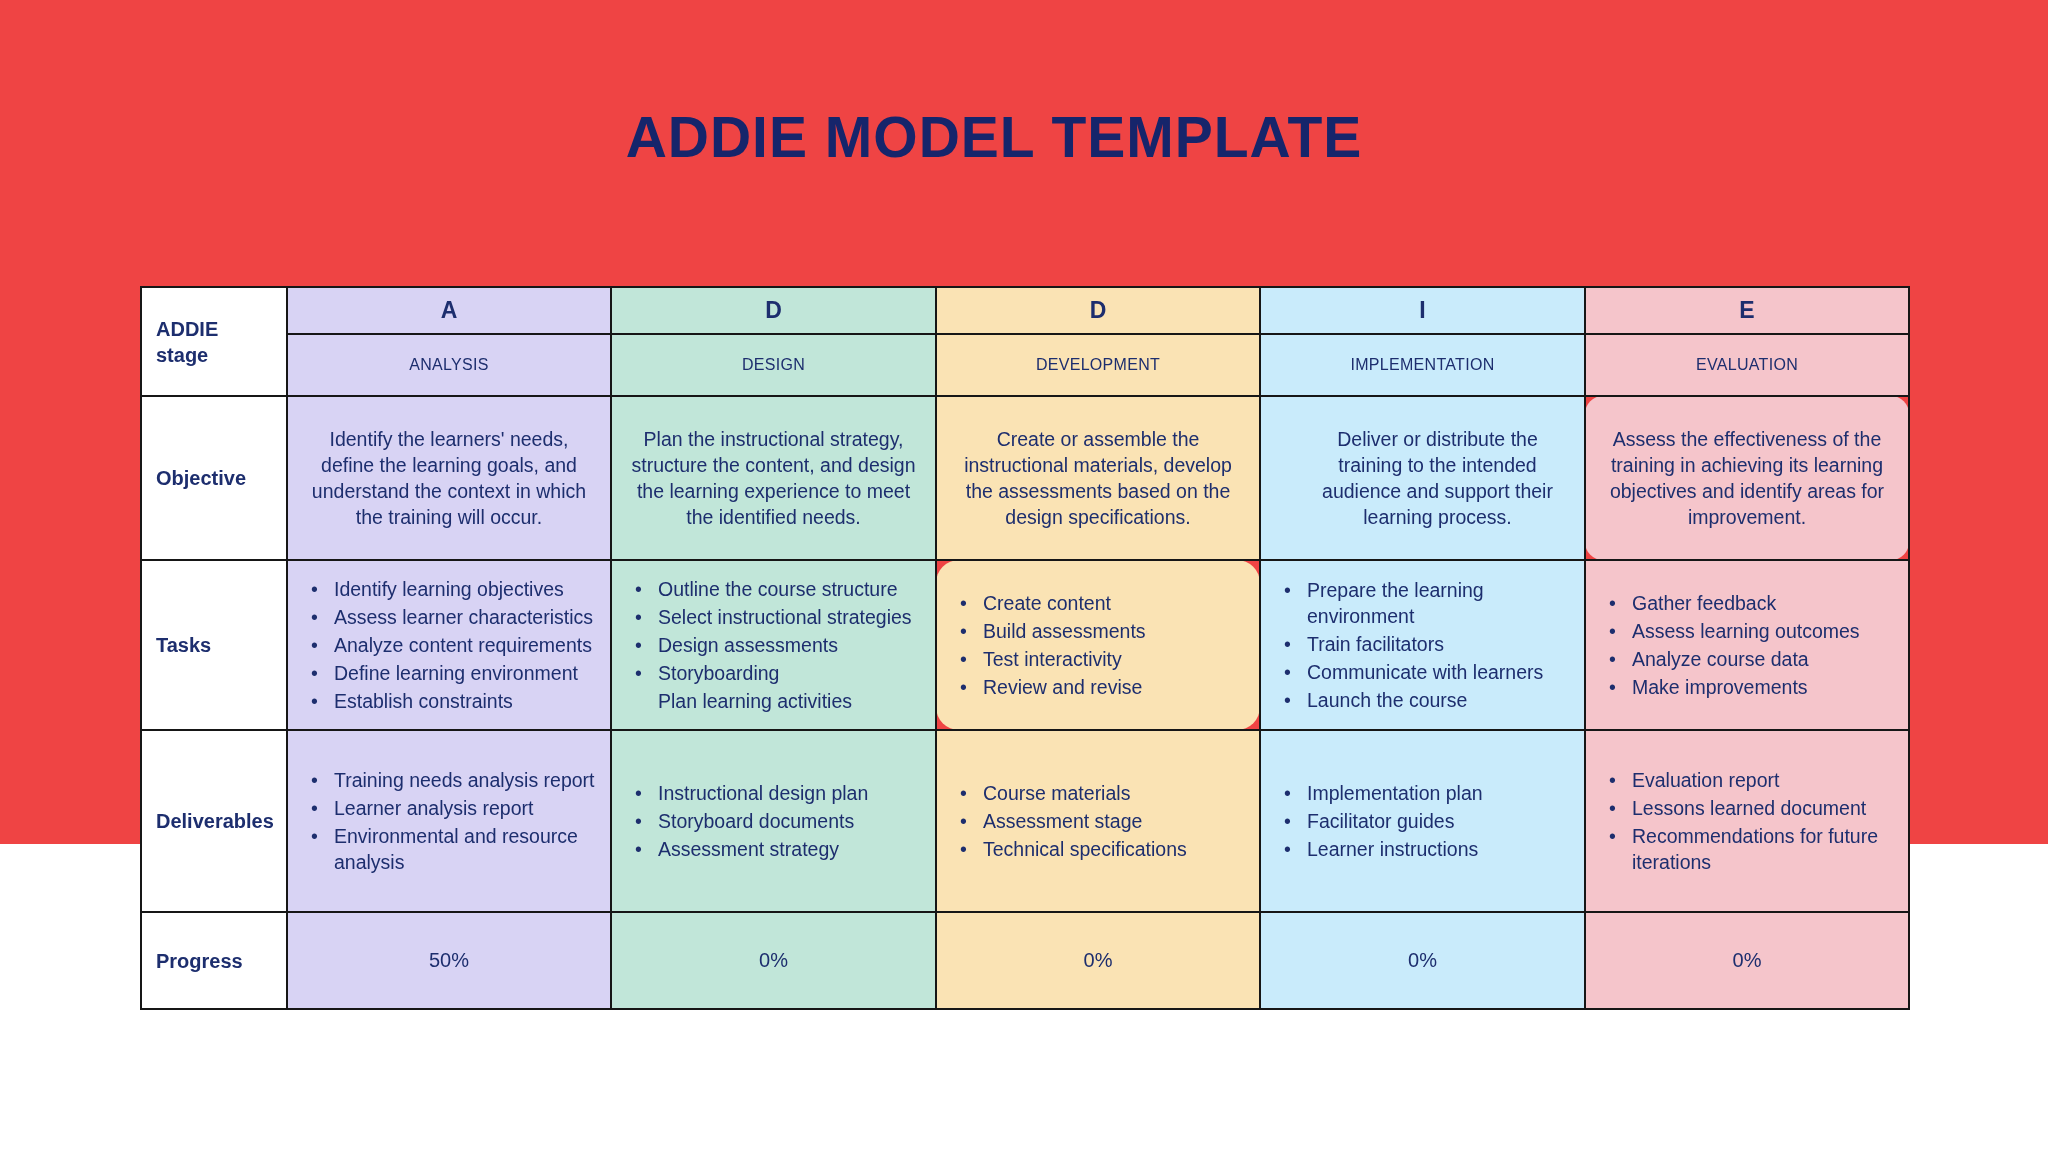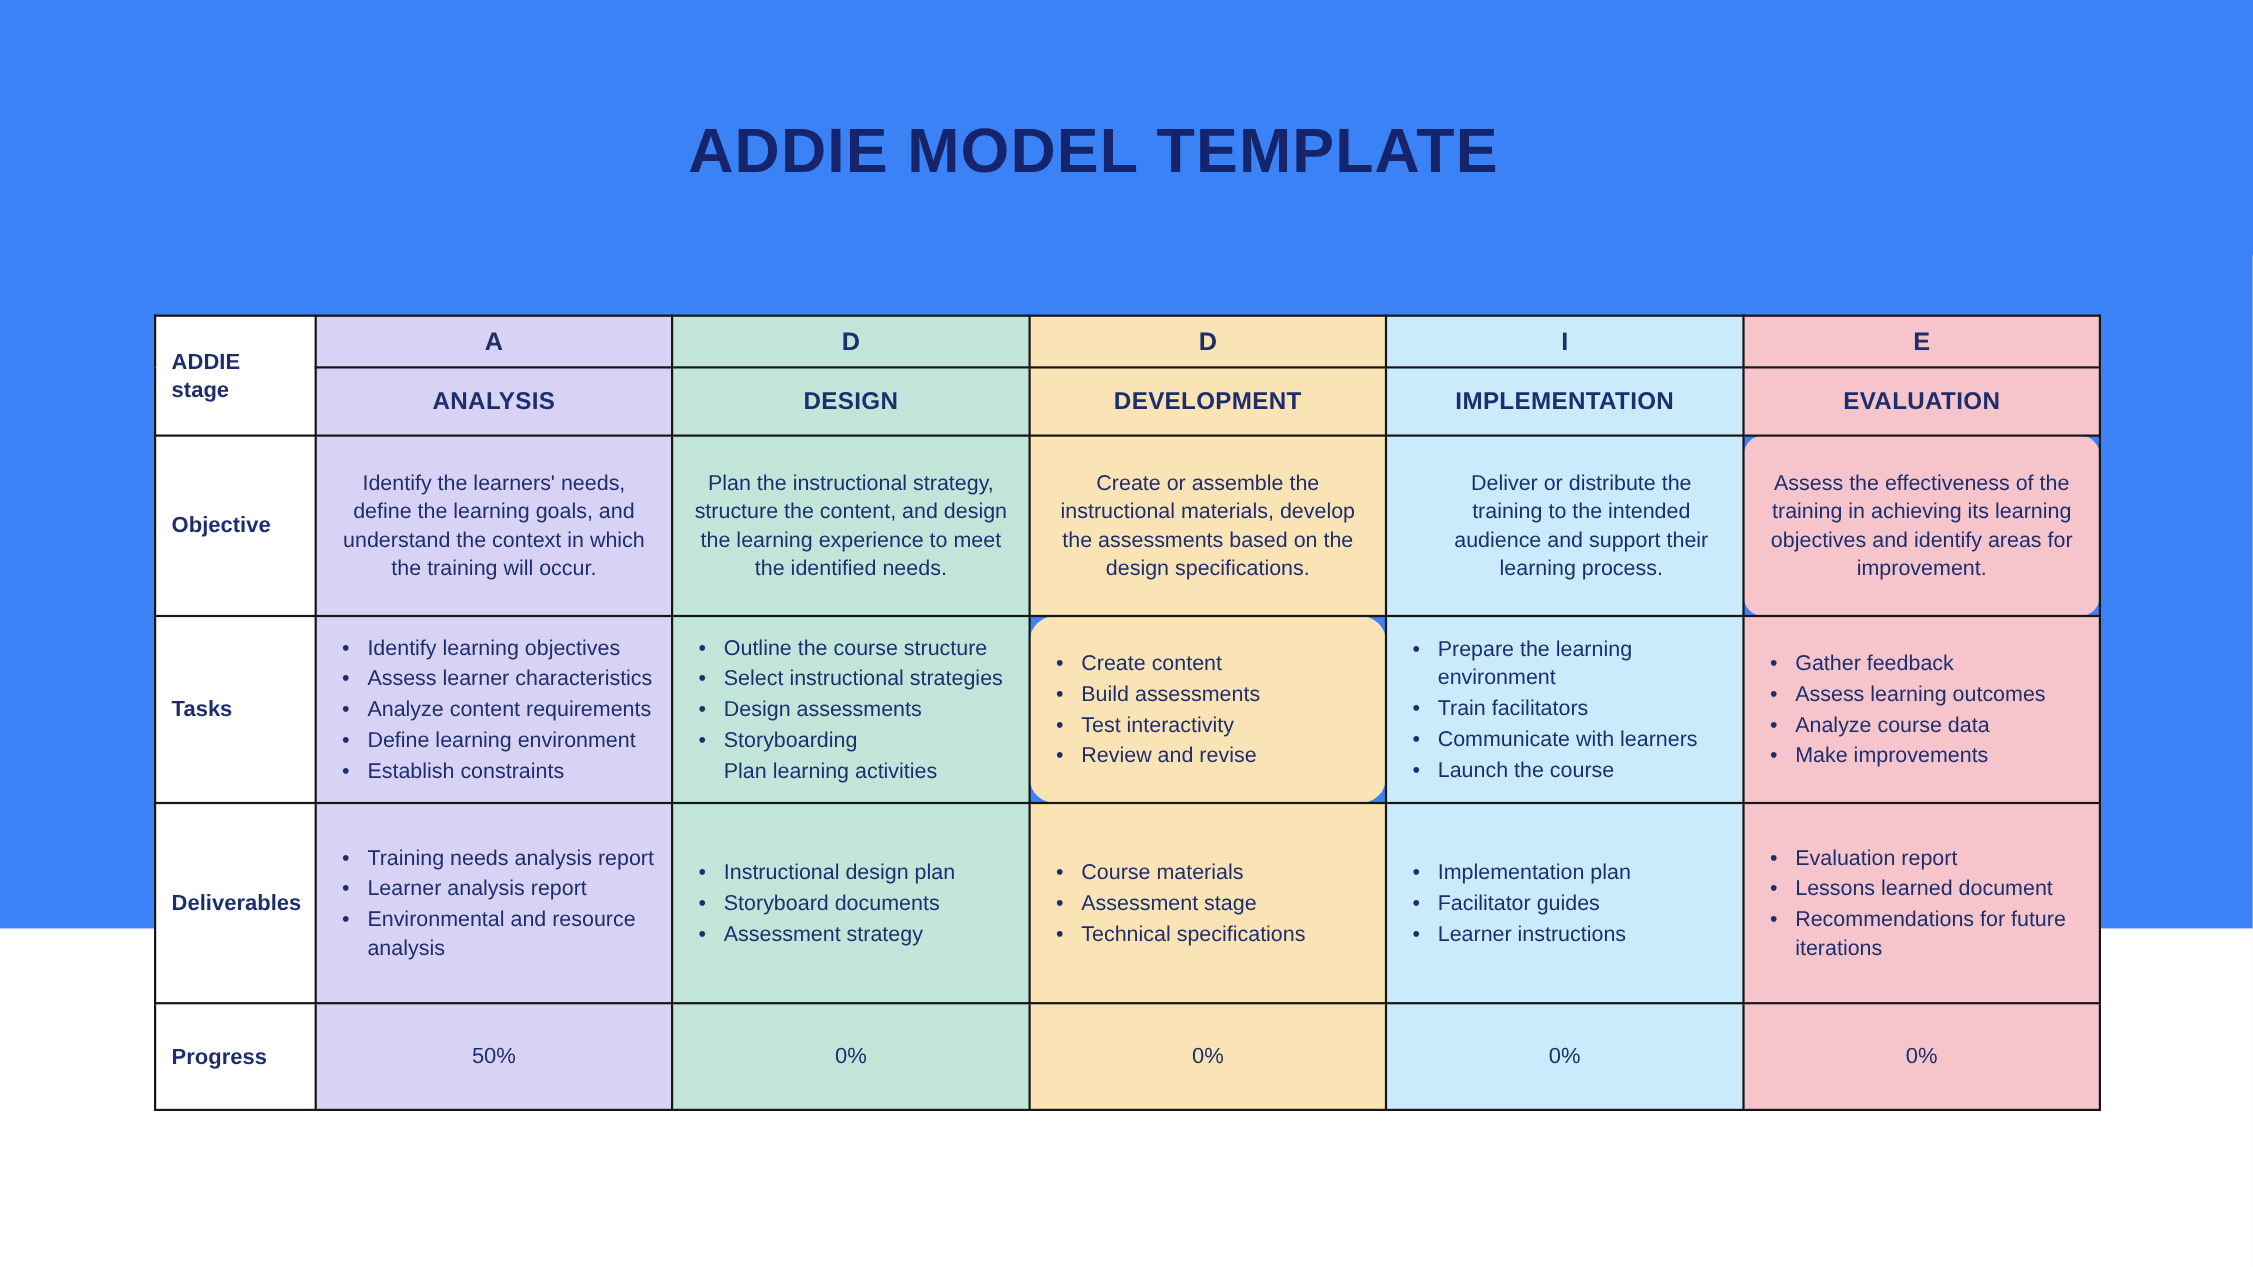--- a/index.html
+++ b/index.html
@@ -1,19 +1,19 @@
 <!DOCTYPE html>
 <html><head>
 <meta charset="utf-8">
 <style>
   * { margin: 0; padding: 0; box-sizing: border-box; }
   html, body { width: 2048px; height: 1152px; background: #ffffff; overflow: hidden; }
   body { font-family: "Liberation Sans", "DejaVu Sans", sans-serif; color: #1d2e6e; }
 
-  .page { position: relative; width: 2048px; height: 844px; background: #3b82f6; }
+  .page { position: relative; width: 2048px; height: 844px; background: #ef4444; }
 
   .title {
     position: absolute;
     top: 104px; left: 0; right: 60px;
     text-align: center;
     font-size: 57px;
     font-weight: 700;
     letter-spacing: 1px;
     color: #16256b;
   }
@@ -50,22 +50,22 @@
     line-height: 1.3;
   }
 
   td.letter {
     text-align: center;
     font-weight: 700;
     font-size: 23px;
   }
   td.stagename {
     text-align: center;
-    font-weight: 700;
-    font-size: 22px;
+    font-weight: 400;
+    font-size: 16px;
     letter-spacing: 0.3px;
   }
   td.objective {
     text-align: center;
     font-size: 19.5px;
     line-height: 26px;
     padding: 10px 14px;
   }
   td.listcell {
     text-align: left;

